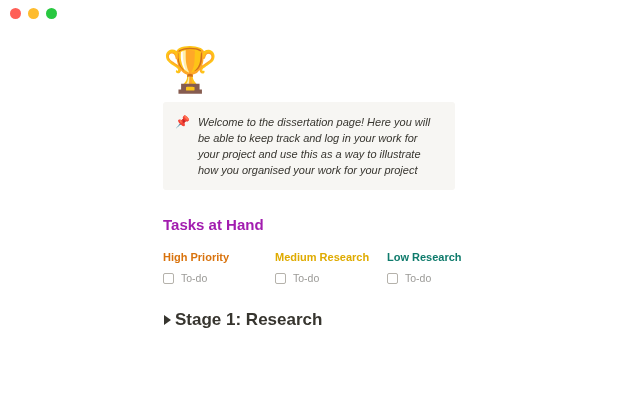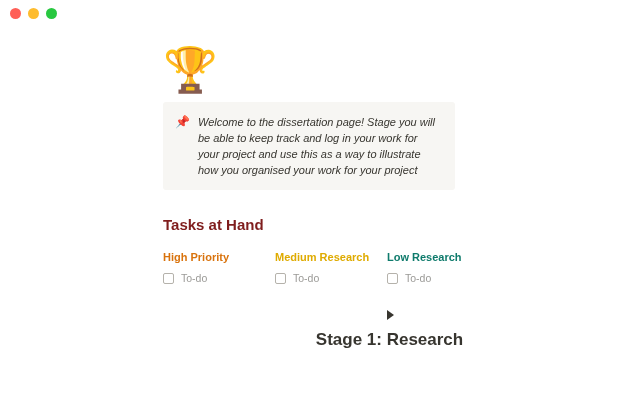--- a/index.html
+++ b/index.html
@@ -77,21 +77,21 @@
   .callout-text {
     font-size: 11px;
     line-height: 16px;
     font-style: italic;
     color: #37352f;
   }
 
   .section-heading {
     font-size: 15px;
     font-weight: bold;
-    color: #7f1d1d;
+    color: #a21caf;
     margin: 0 0 18px 0;
   }
 
   .columns {
     display: flex;
     gap: 0;
     margin-bottom: 26px;
   }
   .column {
     width: 112px;
@@ -121,23 +121,22 @@
     flex: 0 0 auto;
   }
   .todo-label {
     font-size: 10.5px;
     color: #9b9a97;
   }
 
   .toggle-row {
     display: flex;
     align-items: center;
-    gap: 10px;
+    gap: 4px;
     margin-bottom: 28px;
-    flex-direction: column;
   }
   .toggle-arrow {
     width: 0;
     height: 0;
     border-top: 5px solid transparent;
     border-bottom: 5px solid transparent;
     border-left: 7px solid #37352f;
     flex: 0 0 auto;
     margin-left: 1px;
   }
@@ -158,21 +157,21 @@
     <span class="dot dot-max"></span>
   </div>
 
   <div class="page">
 
     <div class="cover-icon">🏆</div>
 
 
     <div class="callout">
       <span class="callout-emoji">📌</span>
-      <span class="callout-text">Welcome to the dissertation page! Stage you will be able to keep track and log in your work for your project and use this as a way to illustrate how you organised your work for your project</span>
+      <span class="callout-text">Welcome to the dissertation page! Here you will be able to keep track and log in your work for your project and use this as a way to illustrate how you organised your work for your project</span>
     </div>
 
     <h2 class="section-heading">Tasks at Hand</h2>
 
     <div class="columns">
 
       <div class="column">
         <div class="col-title col-high">High Priority</div>
         <div class="todo-row">
           <span class="checkbox"></span>

